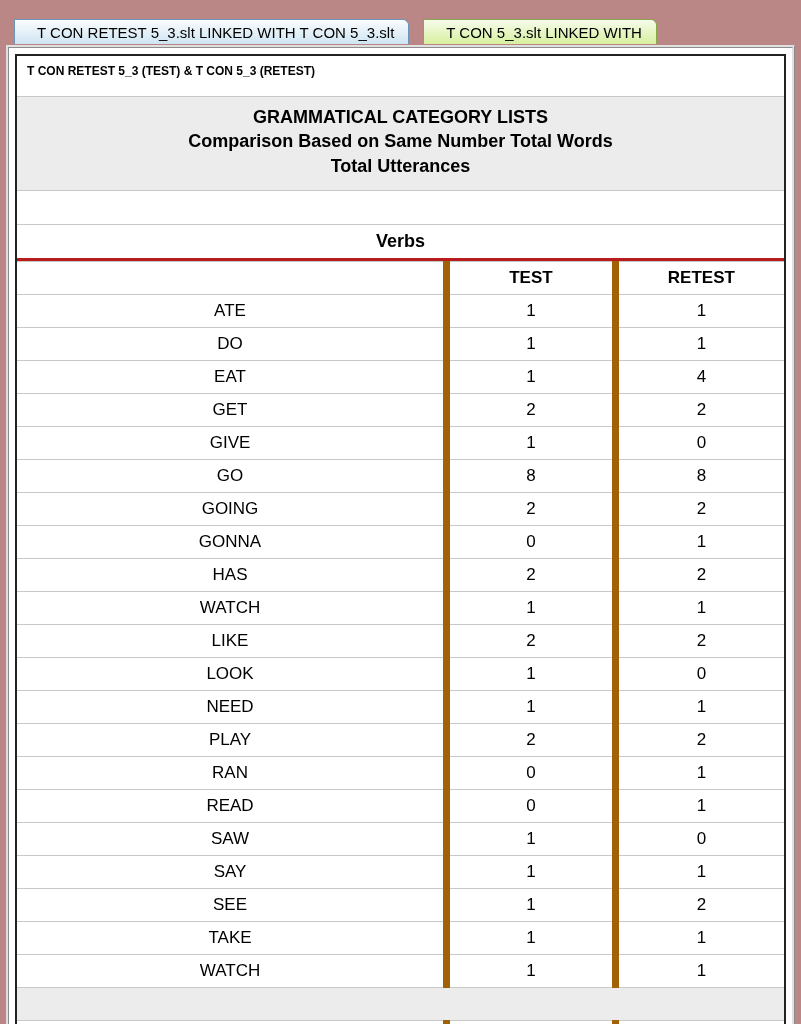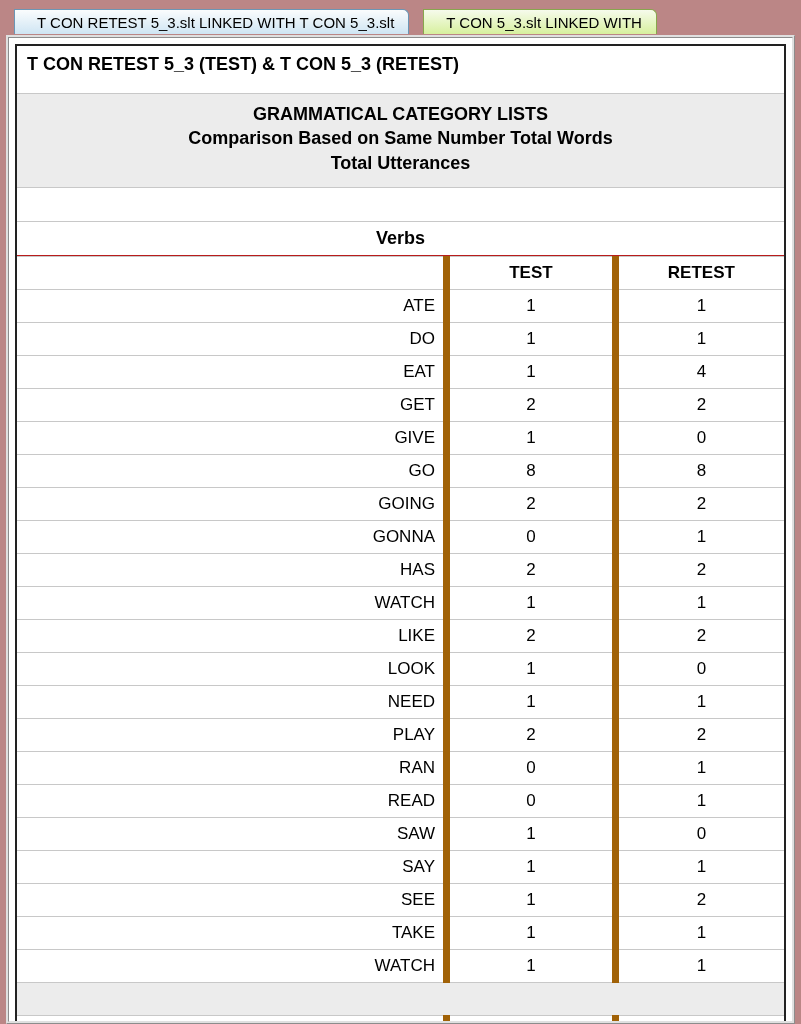--- a/index.html
+++ b/index.html
@@ -5,21 +5,21 @@
   * { box-sizing: border-box; margin: 0; padding: 0; }
   body {
     font-family: "Segoe UI", Tahoma, Verdana, sans-serif;
     background: #bb8686;
     width: 801px;
     height: 1024px;
     overflow: hidden;
   }
   .tabbar {
     background: #bb8686;
-    height: 34px;
+    height: 44px;
     display: flex;
     align-items: flex-end;
     padding-left: 14px;
     padding-top: 2px;
   }
   .tab {
     height: 25px;
     line-height: 25px;
     padding: 0 14px 0 22px;
     font-size: 15px;
@@ -54,21 +54,21 @@
     height: 100%;
     overflow: hidden;
   }
   .page {
     border: 2px solid #222;
     margin: 6px;
   }
   .title-row {
     padding: 8px 10px 18px 10px;
     font-weight: bold;
-    font-size: 18px;
+    font-size: 12px;
     color: #000;
   }
   .category-header {
     background: #ececec;
     text-align: center;
     font-weight: bold;
     padding: 8px 6px 12px 6px;
     border-top: 1px solid #c8c8c8;
     border-bottom: 1px solid #c8c8c8;
     line-height: 1.35;
@@ -78,39 +78,39 @@
   .category-header .l3 { font-size: 18px; }
   .spacer-row {
     height: 34px;
     border-bottom: 1px solid #c8c8c8;
   }
   .section-title {
     text-align: center;
     font-weight: bold;
     font-size: 18px;
     padding: 6px 0;
-    border-bottom: 1px solid #b91c1c;
+    border-bottom: 3px solid #b91c1c;
   }
   table.data {
     width: 100%;
     border-collapse: collapse;
     font-size: 17px;
   }
   table.data th, table.data td {
     border: 1px solid #c8c8c8;
     border-left: none;
     border-right: none;
     padding: 4px 8px;
     height: 33px;
   }
   table.data th {
     font-weight: bold;
     text-align: center;
   }
-  table.data td.word { text-align: right; width: 56%; }
+  table.data td.word { text-align: center; width: 56%; }
   table.data td.num, table.data th.num { text-align: center; width: 22%; }
   table.data col.c1 { width: 56%; }
   table.data col.c2, table.data col.c3 { width: 22%; }
   table.data td.sep-l, table.data th.sep-l { border-left: 7px solid #a16207; }
   .total-gap {
     height: 5px;
     background: #ececec;
   }
   tr.total td { font-size: 18px; }
 </style>

